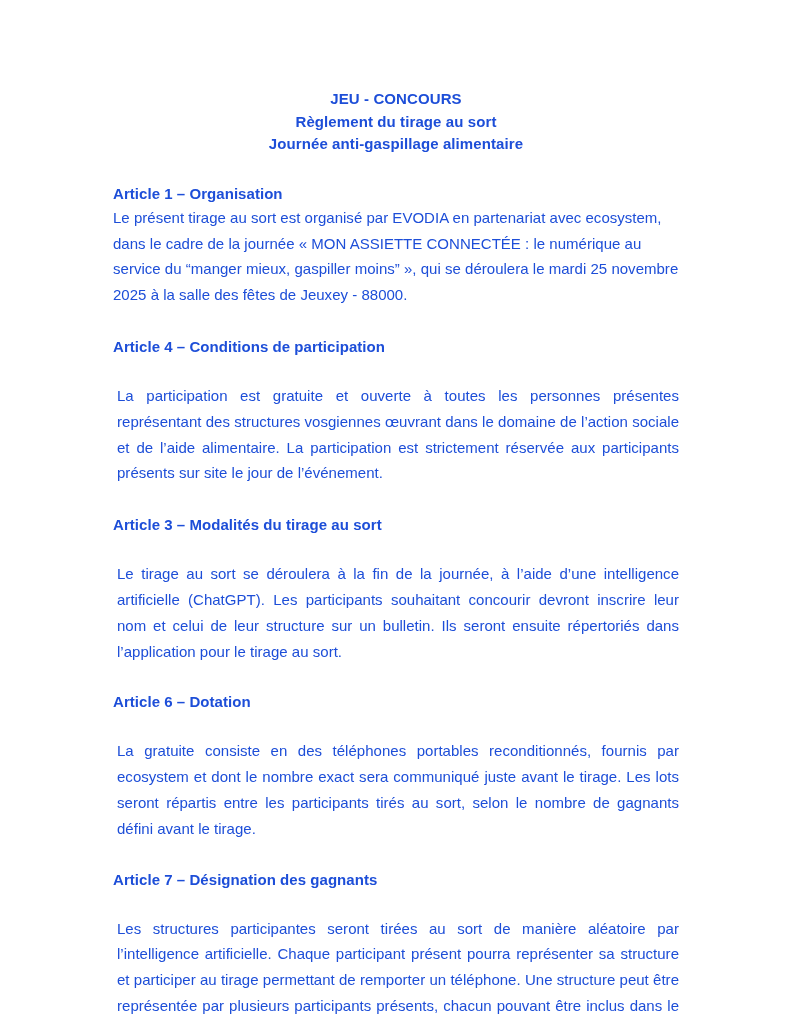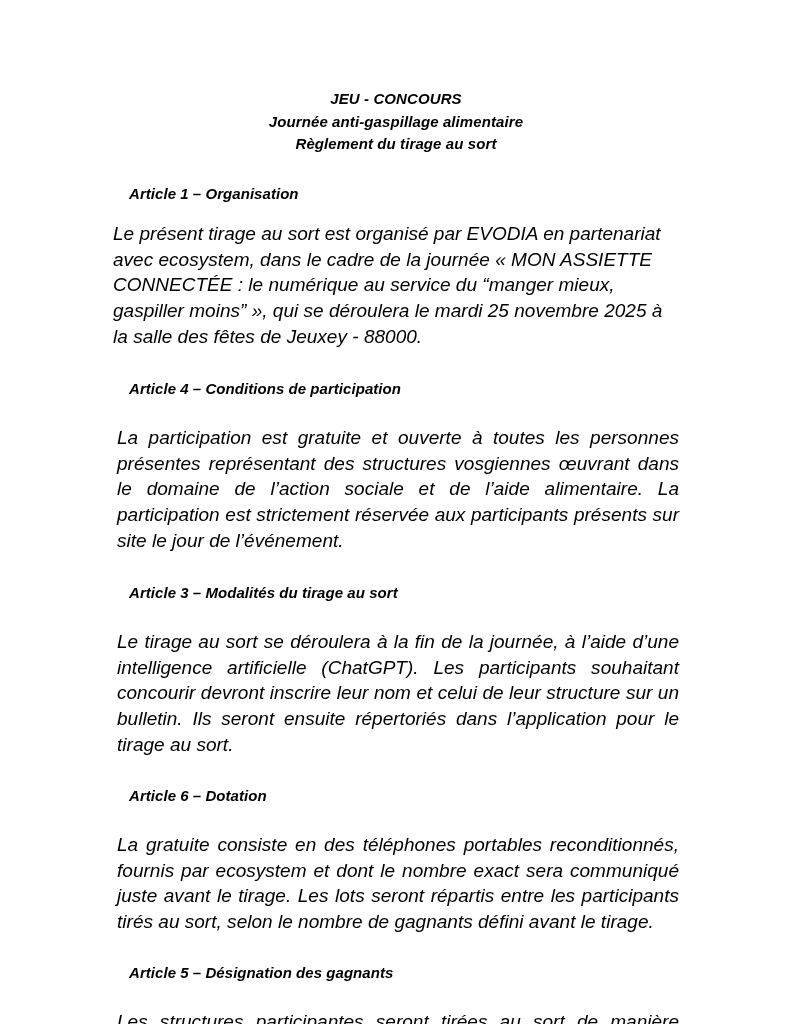--- a/index.html
+++ b/index.html
@@ -9,22 +9,21 @@
   }
 
   .page {
     position: relative;
     width: 791px;
     height: 1024px;
     background: #ffffff;
     margin: 0 auto;
     overflow: hidden;
     font-family: "Liberation Sans", sans-serif;
-    color: #000000;
-    font-style: italic;
+    color: #1d4ed8;
     -webkit-font-smoothing: antialiased;
   }
 
   .content {
     position: absolute;
     left: 113px;
     top: 88px;
     width: 566px;
   }
 
@@ -43,24 +42,24 @@
 
   
   .article {
     margin: 0;
   }
   .article-heading {
     font-weight: bold;
     font-size: 15px;
     line-height: 22px;
     letter-spacing: 0.05px;
-    margin: 16px;
+    margin: 0;
   }
   .article-body {
-    font-size: 19px;
+    font-size: 15px;
     line-height: 25.8px;
     margin: 0;
     letter-spacing: 0.02px;
     hyphens: none;
   }
 
   
   .article.tight .article-body {
     text-align: left;
     padding-left: 0;
@@ -82,22 +81,22 @@
   #article-5 { margin-top: 27px; }
 </style>
 </head>
 <body>
 
 <div class="page">
   <div class="content">
 
     <div class="doc-title">
       <span class="line">JEU - CONCOURS</span>
+      <span class="line">Règlement du tirage au sort</span>
       <span class="line">Journée anti-gaspillage alimentaire</span>
-      <span class="line">Règlement du tirage au sort</span>
     </div>
 
     <section class="article tight" id="article-1">
       <h2 class="article-heading">Article 1 – Organisation</h2>
       <p class="article-body">Le présent tirage au sort est organisé par EVODIA en partenariat avec ecosystem, dans le cadre de la journée « MON ASSIETTE CONNECTÉE : le numérique au service du “manger mieux, gaspiller moins” », qui se déroulera le mardi 25 novembre 2025 à la salle des fêtes de Jeuxey - 88000.</p>
     </section>
 
     <section class="article gapped" id="article-2">
       <h2 class="article-heading">Article 4 – Conditions de participation</h2>
       <p class="article-body">La participation est gratuite et ouverte à toutes les personnes présentes représentant des structures vosgiennes œuvrant dans le domaine de l’action sociale et de l’aide alimentaire. La participation est strictement réservée aux participants présents sur site le jour de l’événement.</p>
@@ -107,18 +106,18 @@
       <h2 class="article-heading">Article 3 – Modalités du tirage au sort</h2>
       <p class="article-body">Le tirage au sort se déroulera à la fin de la journée, à l’aide d’une intelligence artificielle (ChatGPT). Les participants souhaitant concourir devront inscrire leur nom et celui de leur structure sur un bulletin. Ils seront ensuite répertoriés dans l’application pour le tirage au sort.</p>
     </section>
 
     <section class="article gapped" id="article-4">
       <h2 class="article-heading">Article 6 – Dotation</h2>
       <p class="article-body">La gratuite consiste en des téléphones portables reconditionnés, fournis par ecosystem et dont le nombre exact sera communiqué juste avant le tirage. Les lots seront répartis entre les participants tirés au sort, selon le nombre de gagnants défini avant le tirage.</p>
     </section>
 
     <section class="article gapped" id="article-5">
-      <h2 class="article-heading">Article 5 – Désignation des gagnants</h2>
+      <h2 class="article-heading">Article 7 – Désignation des gagnants</h2>
       <p class="article-body">Les structures participantes seront tirées au sort de manière aléatoire par l’intelligence artificielle. Chaque participant présent pourra représenter sa structure et participer au tirage permettant de remporter un téléphone. Une structure peut être représentée par plusieurs participants présents, chacun pouvant être inclus dans le tirage. La remise des lots ne génère aucun frais pour le(s) gagnant(s).</p>
     </section>
 
   </div>
 </div>
 
 </body></html>

